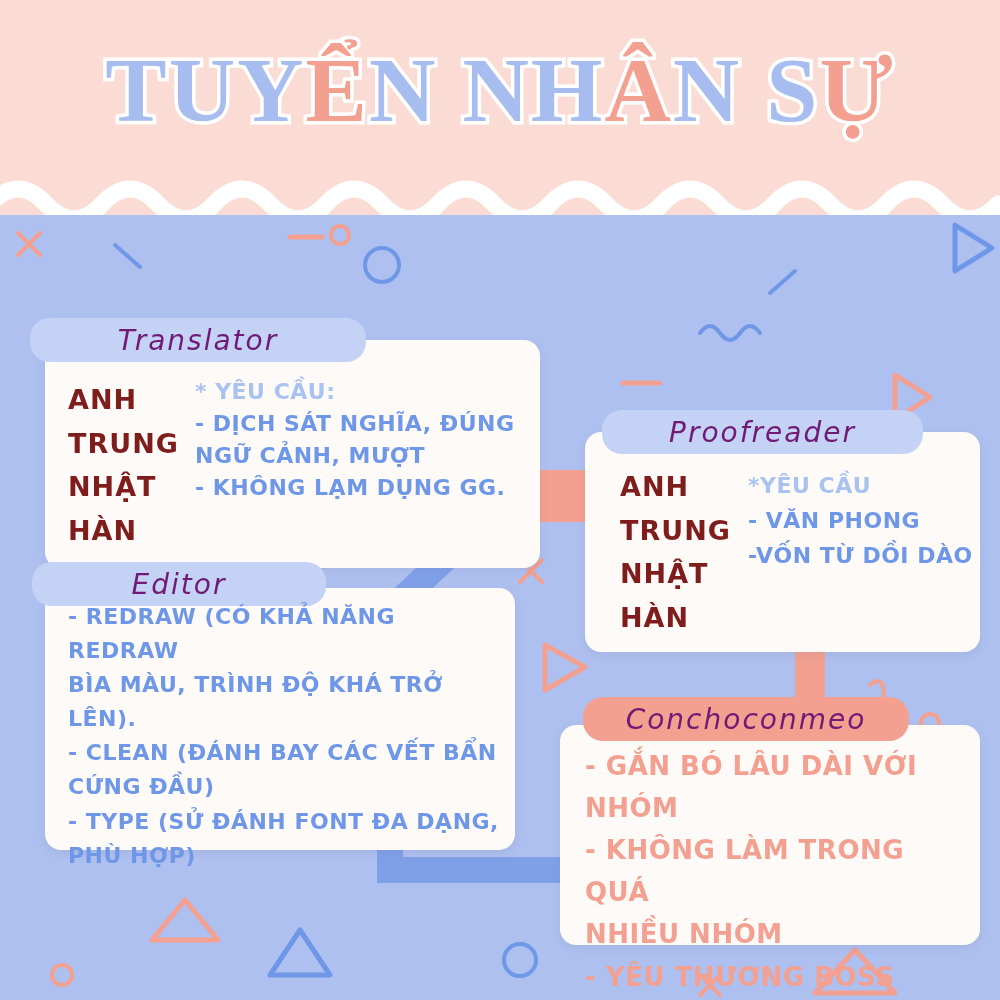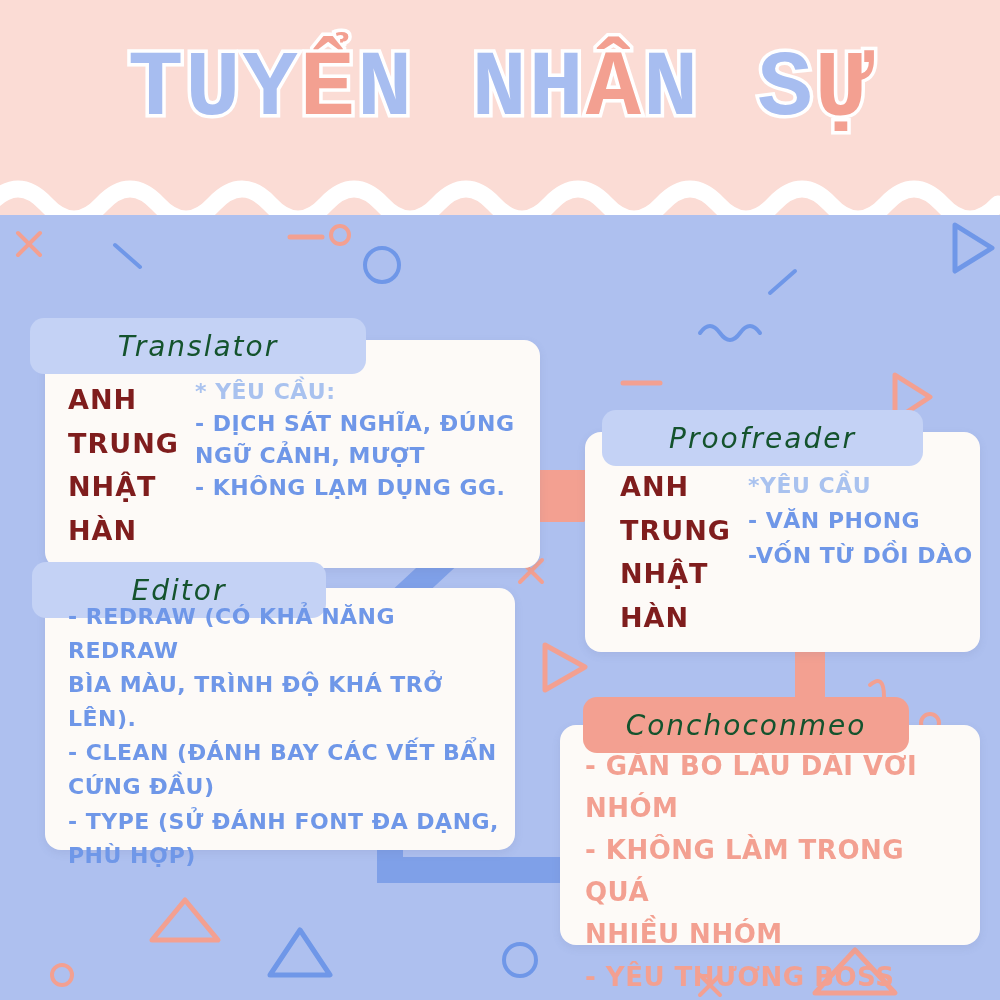--- a/index.html
+++ b/index.html
@@ -31,21 +31,21 @@
     overflow: hidden;
   }
   .title-wrap {
     position: absolute;
     left: 0;
     top: 42px;
     width: 1000px;
     text-align: center;
   }
   .title {
-    font-family: Liberation Mono, monospace;
+    font-family: Liberation Serif, serif;
     font-weight: bold;
     font-size: 92px;
     letter-spacing: 2px;
     color: #a7bdf0;
     -webkit-text-stroke: 7px #ffffff;
     paint-order: stroke fill;
     text-shadow: 0 0 0 #fff;
     white-space: nowrap;
     line-height: 1.05;
   }
@@ -74,30 +74,30 @@
   
   .card {
     position: absolute;
     background: #fdfaf7;
     border-radius: 16px;
     box-shadow: 0 3px 8px rgba(90, 100, 150, 0.12);
   }
   .tab {
     position: absolute;
     background: #c4d2f5;
-    border-radius: 14px;
-    color: #14532d;
+    border-radius: 20px;
+    color: #701a75;
     font-family: "DejaVu Sans", sans-serif;
     font-size: 28px;
     letter-spacing: 2px;
     display: flex;
     align-items: center;
     justify-content: center;
     padding: 0 18px;
-    height: 56px;
+    height: 44px;
     font-style: italic;
   }
   .tab.pink { background: #f3a091; }
 
   .lang-col {
     position: absolute;
     font-family: "DejaVu Sans", sans-serif;
     font-weight: bold;
     font-size: 27px;
     color: #7f1d1d;

